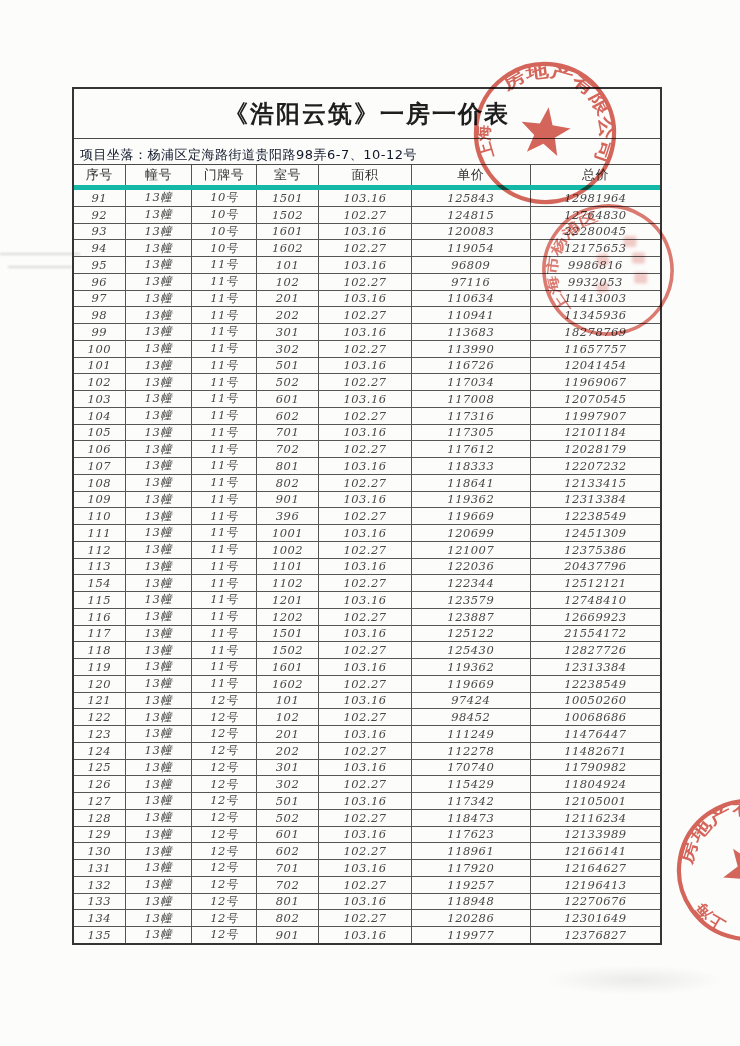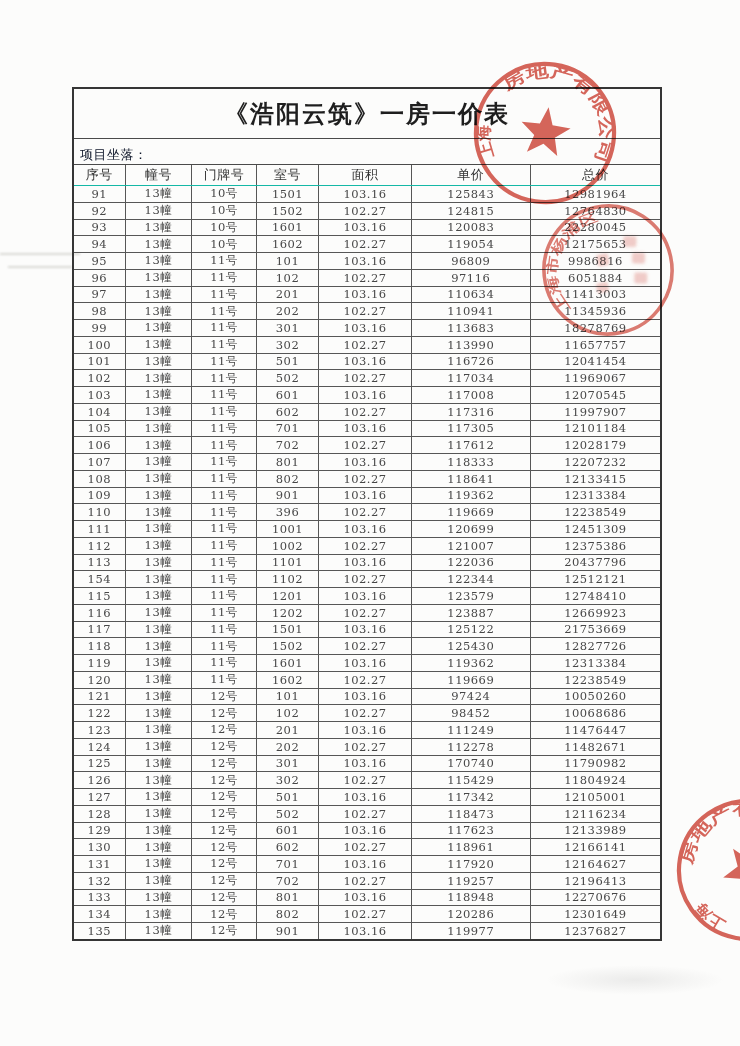--- a/index.html
+++ b/index.html
@@ -27,27 +27,27 @@
     border-bottom:1px solid #4a4a4a;
     font-size:24px;font-weight:700;color:#1e1e1e;letter-spacing:2px;text-align:right;
   }
   .location-row{
     height:25px;display:flex;align-items:flex-end;
     border-bottom:1px solid #4a4a4a;
     font-size:13px;color:#0f172a;padding:0 6px;letter-spacing:0.5px;white-space:nowrap;
   }
   .thead{
     display:grid;grid-template-columns:var(--cols);
-    height:20px;border-bottom:1px solid #14b8a6;
+    height:20px;border-bottom:5px solid #14b8a6;
   }
   .thead .tcell{font-size:13px;color:#333;font-family:"DejaVu Sans",sans-serif;}
   .tbody{display:flex;flex-direction:column;height:753px;}
   .trow{
     display:grid;grid-template-columns:var(--cols);
-    flex:1;border-bottom:1px solid #565656;box-sizing:border-box;
+    flex:1;border-bottom:1px solid #565656;box-sizing:border-box;font-style:italic;
   }
   .trow:last-child{border-bottom:none;}
   .tcell{
     display:flex;align-items:center;justify-content:center;
     border-right:1px solid #565656;box-sizing:border-box;
     font-size:11.5px;color:#474747;overflow:hidden;
     font-family:"DejaVu Serif","DejaVu Sans",serif;
     letter-spacing:0.5px;
   }
   .tcell:last-child{border-right:none;}
@@ -66,20 +66,21 @@
 <div class="page">
 
   <div class="scan-line scan-line-1"></div>
   <div class="scan-line scan-line-2"></div>
   <div class="smudge"></div>
 
   <div class="doc-table">
     <div class="title-row">《浩阳云筑》一房一价表</div>
     <div class="location-row">
       <span>项目坐落：</span>
+      <span>杨浦区定海路街道贵阳路98弄6-7、10-12号</span>
     </div>
     <div class="thead">
       <div class="tcell">序号</div>
       <div class="tcell">幢号</div>
       <div class="tcell">门牌号</div>
       <div class="tcell">室号</div>
       <div class="tcell">面积</div>
       <div class="tcell">单价</div>
       <div class="tcell">总价</div>
     </div>
@@ -129,21 +130,21 @@
           <div class="tcell">96809</div>
           <div class="tcell">9986816</div>
         </div>
         <div class="trow">
           <div class="tcell">96</div>
           <div class="tcell">13幢</div>
           <div class="tcell">11号</div>
           <div class="tcell">102</div>
           <div class="tcell">102.27</div>
           <div class="tcell">97116</div>
-          <div class="tcell">6051884</div>
+          <div class="tcell">9932053</div>
         </div>
         <div class="trow">
           <div class="tcell">97</div>
           <div class="tcell">13幢</div>
           <div class="tcell">11号</div>
           <div class="tcell">201</div>
           <div class="tcell">103.16</div>
           <div class="tcell">110634</div>
           <div class="tcell">11413003</div>
         </div>
@@ -318,21 +319,21 @@
           <div class="tcell">123887</div>
           <div class="tcell">12669923</div>
         </div>
         <div class="trow">
           <div class="tcell">117</div>
           <div class="tcell">13幢</div>
           <div class="tcell">11号</div>
           <div class="tcell">1501</div>
           <div class="tcell">103.16</div>
           <div class="tcell">125122</div>
-          <div class="tcell">21753669</div>
+          <div class="tcell">21554172</div>
         </div>
         <div class="trow">
           <div class="tcell">118</div>
           <div class="tcell">13幢</div>
           <div class="tcell">11号</div>
           <div class="tcell">1502</div>
           <div class="tcell">102.27</div>
           <div class="tcell">125430</div>
           <div class="tcell">12827726</div>
         </div>

